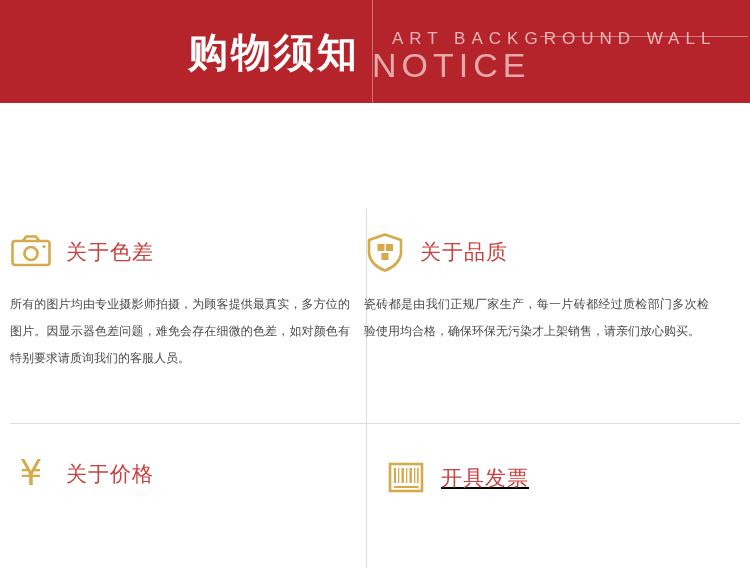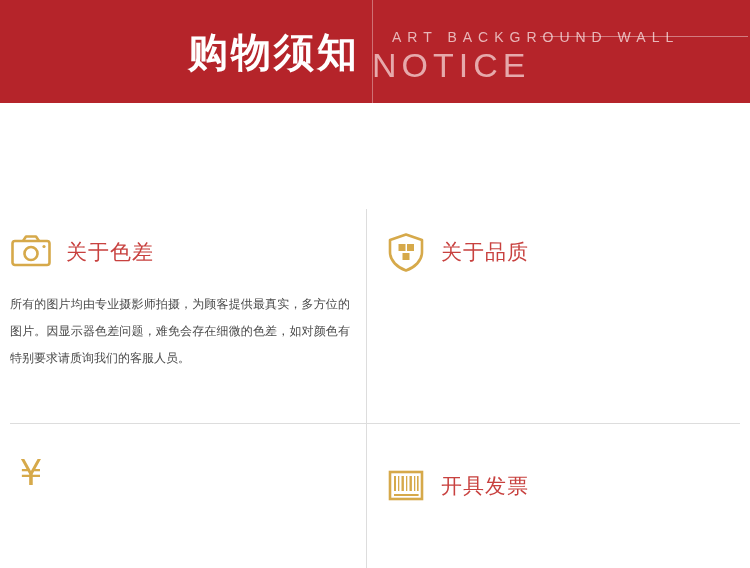--- a/index.html
+++ b/index.html
@@ -45,21 +45,21 @@
     left: 372px;
     top: 0;
     width: 1px;
     height: 103px;
     background: rgba(255,255,255,0.35);
   }
   .title-en-small {
     position: absolute;
     left: 392px;
     top: 29px;
-    font-size: 14px;
+    font-size: 17px;
     letter-spacing: 6px;
     color: #e8b6b8;
     font-family: "Liberation Sans", sans-serif;
   }
   .title-en-big {
     position: absolute;
     left: 372px;
     top: 46px;
     font-size: 34px;
     letter-spacing: 5px;
@@ -96,23 +96,23 @@
     top: 320px;
     width: 730px;
     height: 1px;
     background: #dddddd;
   }
   .cell {
     position: absolute;
     width: 350px;
   }
   .cell-tl { left: 10px;  top: 126px; }
-  .cell-tr { left: 385px; top: 126px; }
+  .cell-tr { left: 364px; top: 126px; }
   .cell-bl { left: 10px;  top: 348px; }
-  .cell-br { left: 385px; top: 360px; }
+  .cell-br { left: 385px; top: 352px; text-decoration: underline; }
 
   .cell-head {
     display: flex;
     align-items: center;
     height: 46px;
     margin-bottom: 16px;
   }
   .icon-box {
     width: 42px;
     height: 42px;
@@ -190,27 +190,29 @@
         <div class="icon-box">
           <svg width="42" height="42" viewBox="0 0 42 42">
             <path d="M21 3.5 L37 9 V21 C37 30 29.5 36.5 21 39.5 C12.5 36.5 5 30 5 21 V9 Z" class="gold" stroke-width="2.6" stroke-linejoin="round"></path>
             <rect x="13.5" y="13" width="7" height="7" class="gold-f"></rect>
             <rect x="22" y="13" width="7" height="7" class="gold-f"></rect>
             <rect x="17.5" y="22" width="7" height="7" class="gold-f"></rect>
           </svg>
         </div>
         <div class="cell-title">关于品质</div>
       </div>
+      <div class="cell-body">瓷砖都是由我们正规厂家生产，每一片砖都经过质检部门多次检验使用均合格，确保环保无污染才上架销售，请亲们放心购买。</div>
     </div>
 
     <div class="cell cell-bl">
       <div class="cell-head">
         <div class="icon-box">
           <div class="yen">¥</div>
         </div>
+        <div class="cell-title">关于价格</div>
       </div>
     </div>
 
     <div class="cell cell-br">
       <div class="cell-head">
         <div class="icon-box">
           <svg width="42" height="42" viewBox="0 0 42 42">
             <rect x="5" y="7" width="32" height="27" class="gold" stroke-width="2.6"></rect>
             <g class="gold-f">
               <rect x="9" y="11" width="2" height="15"></rect>

